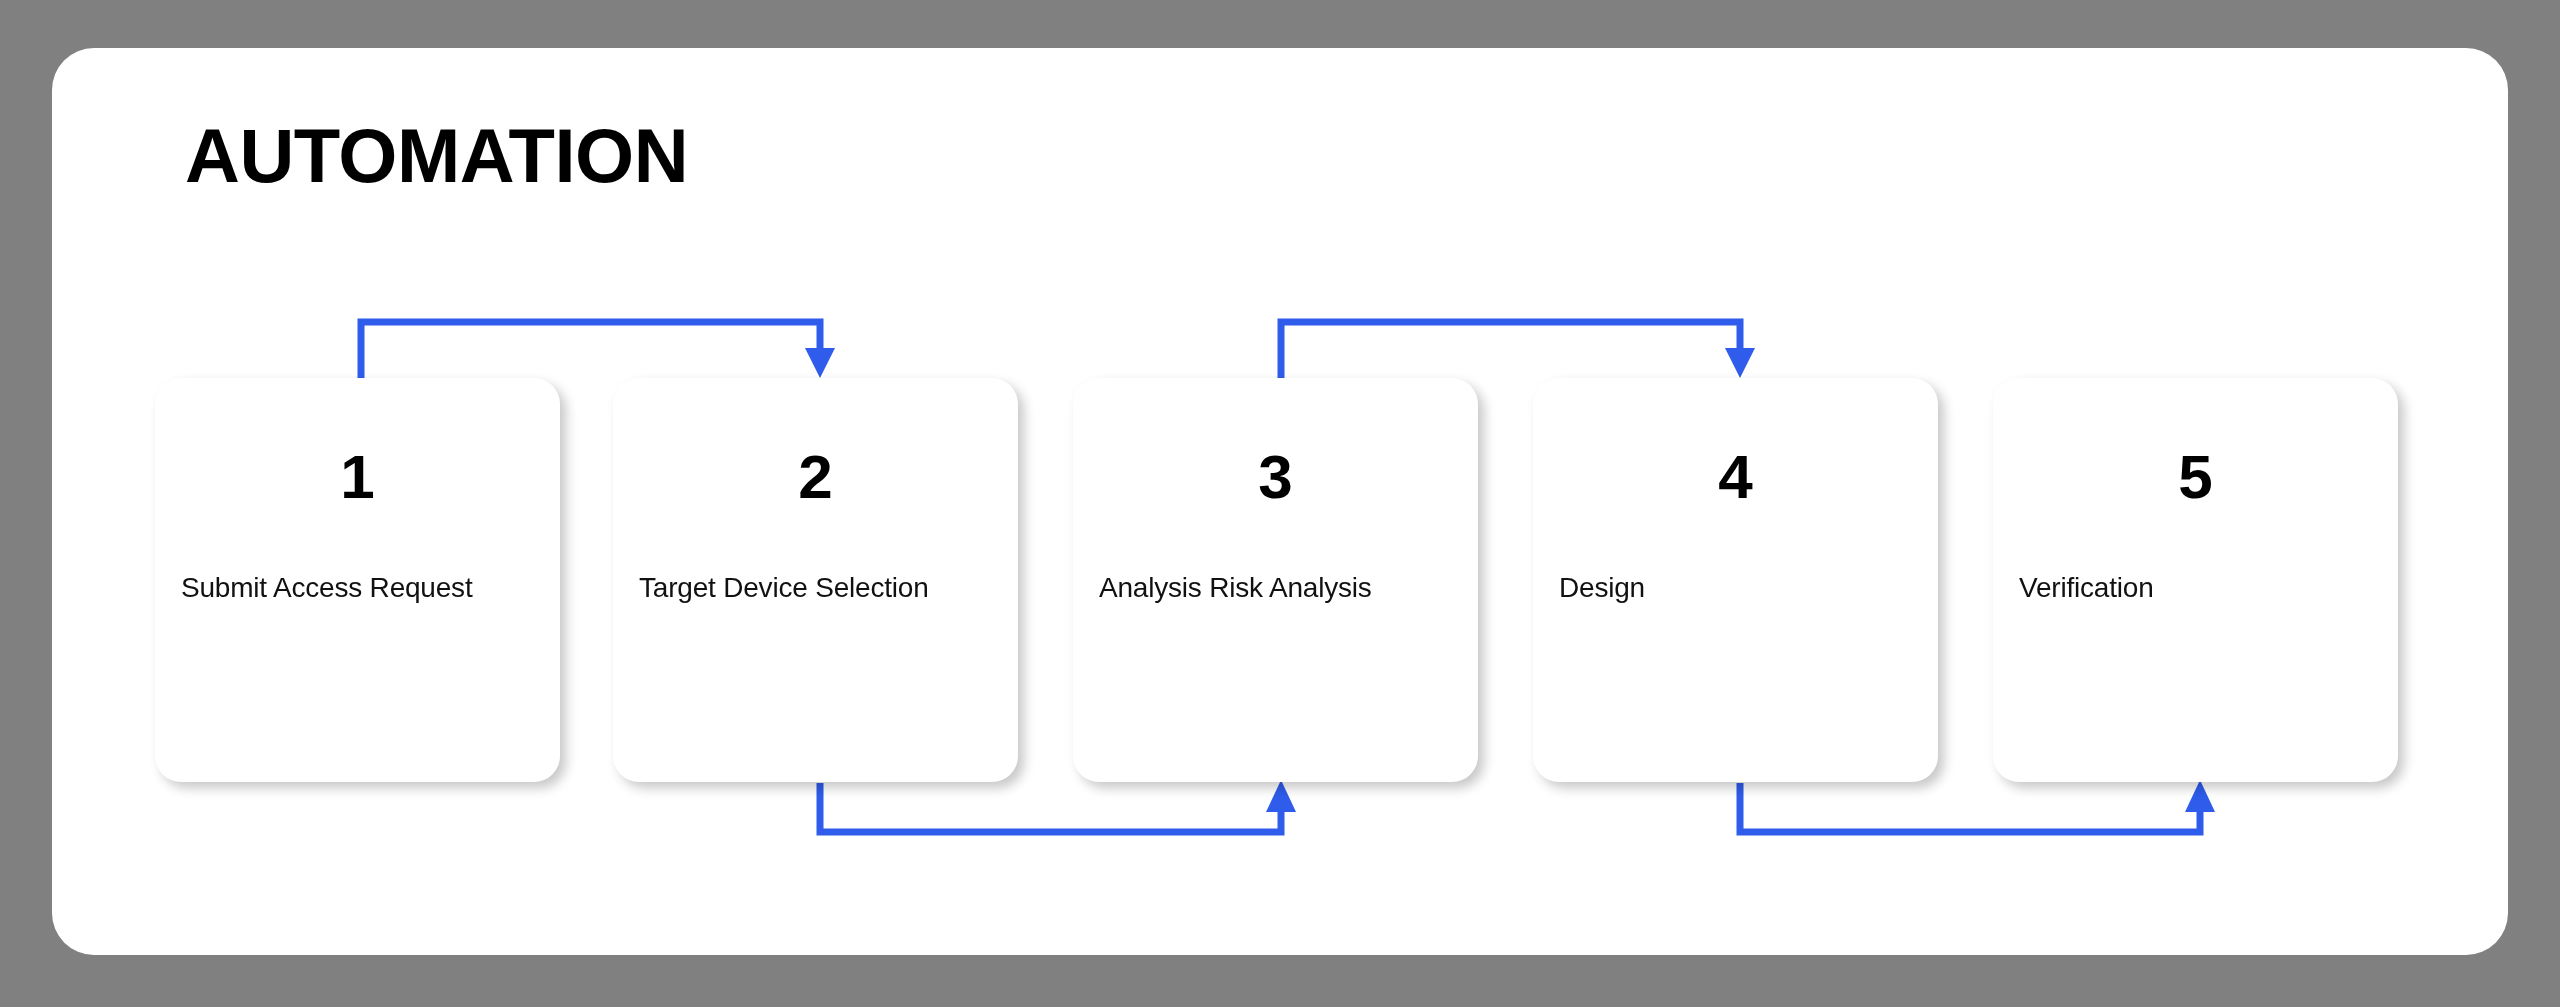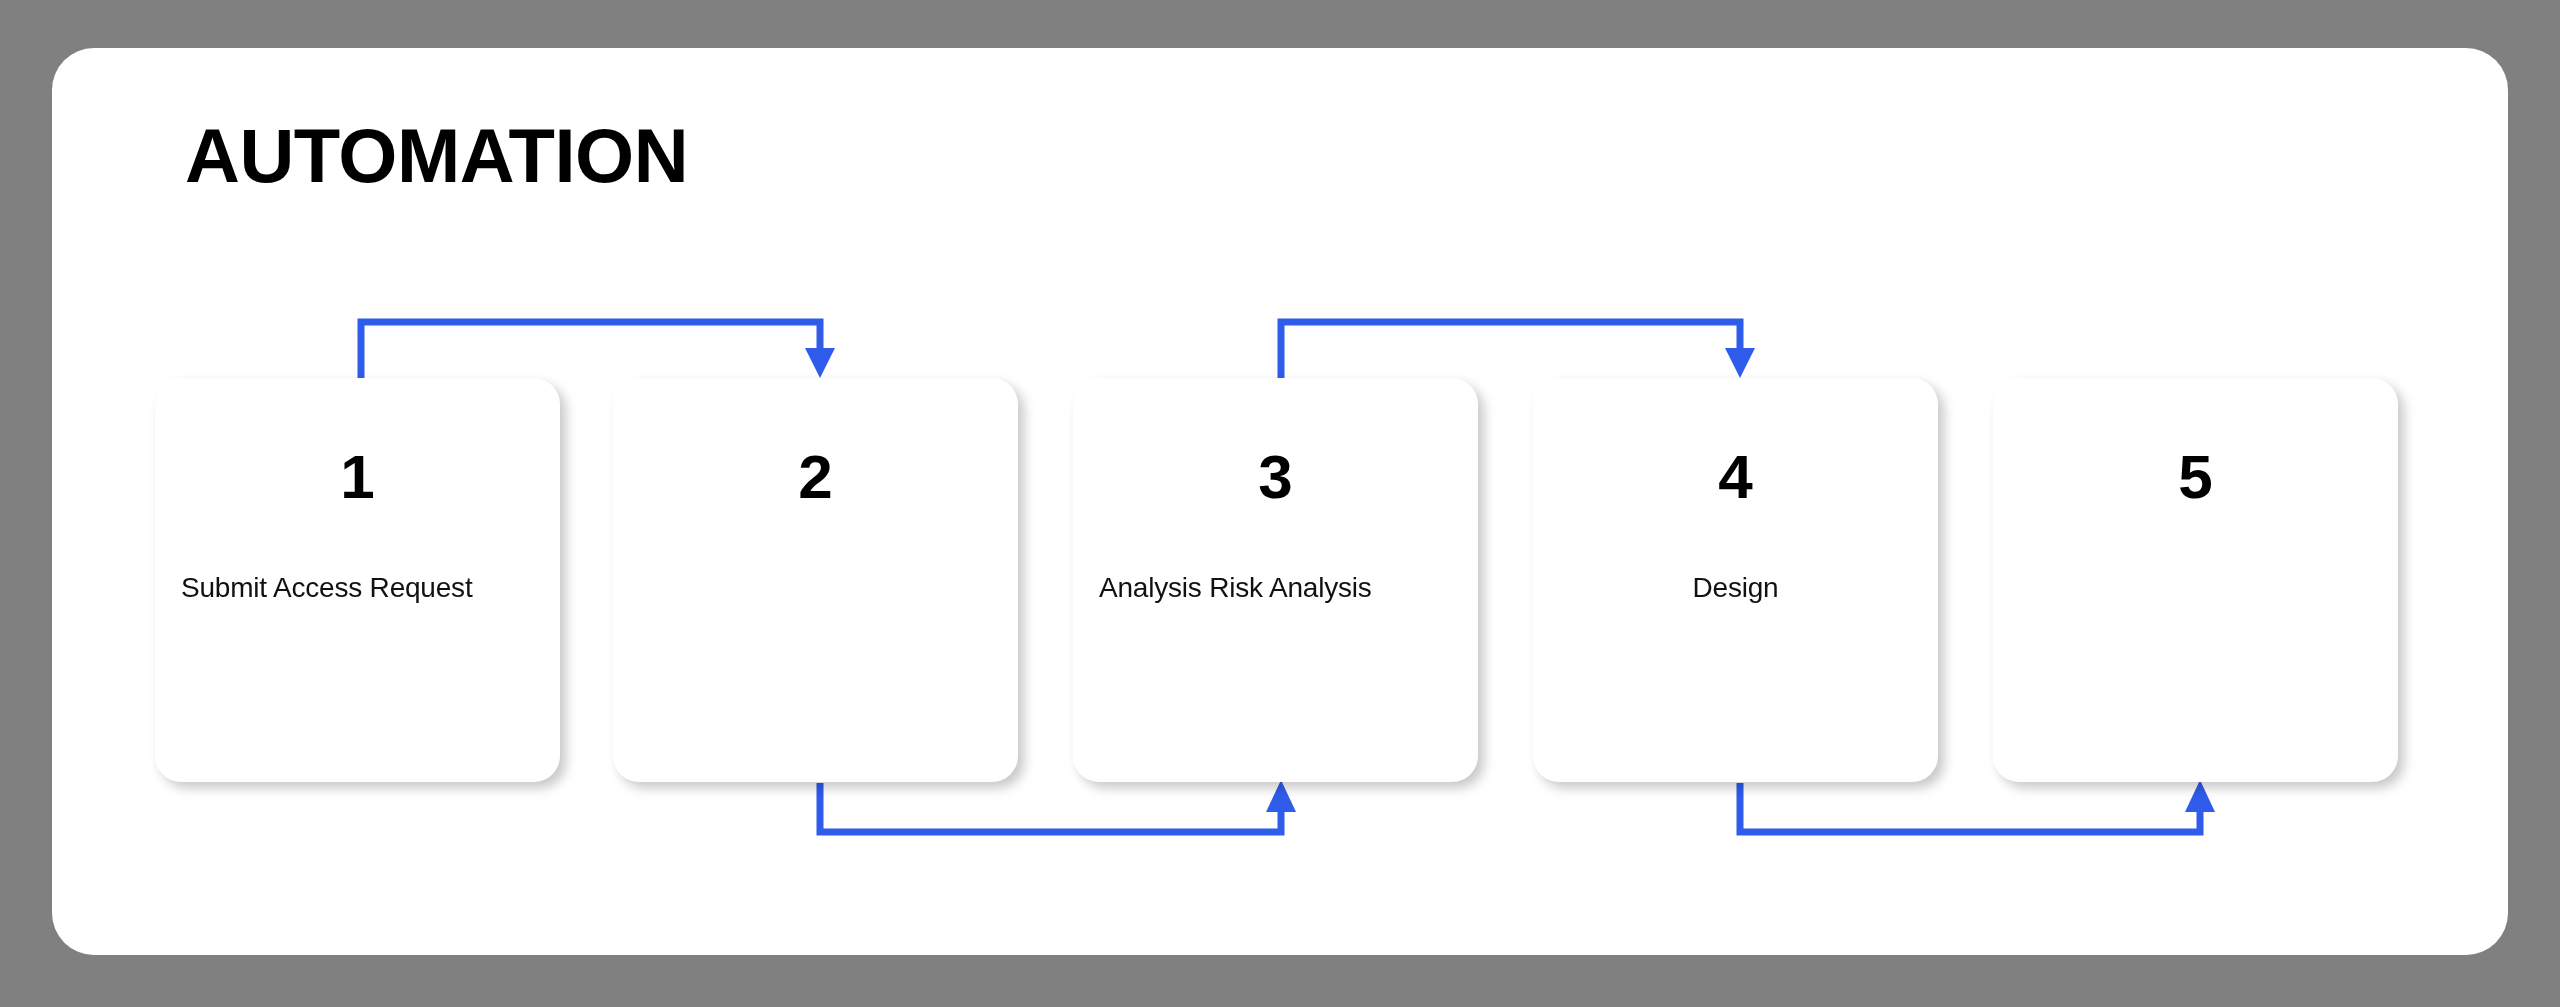--- a/index.html
+++ b/index.html
@@ -80,21 +80,21 @@
     position: absolute;
     top: 192px;
     left: 26px;
     right: 26px;
     font-size: 28px;
     font-weight: 400;
     color: #111111;
     line-height: 1.28;
     letter-spacing: -0.2px;
   }
-  .card-label.centered { text-align: center; }
+  .card-label.centered { text-align: left; }
 
   
   #connectors {
     position: absolute;
     left: 0;
     top: 0;
     width: 2560px;
     height: 1007px;
     pointer-events: none;
   }
@@ -132,30 +132,32 @@
   </svg>
 
   <div id="cards">
     <div class="card" style="left:155px;">
       <div class="card-number">1</div>
       <div class="card-label">Submit Access Request</div>
     </div>
 
     <div class="card" style="left:613px;">
       <div class="card-number">2</div>
+      <div class="card-label">Target Device Selection</div>
     </div>
 
     <div class="card" style="left:1073px;">
       <div class="card-number">3</div>
       <div class="card-label">Analysis Risk Analysis</div>
     </div>
 
     <div class="card" style="left:1533px;">
       <div class="card-number">4</div>
       <div class="card-label centered">Design</div>
     </div>
 
     <div class="card" style="left:1993px;">
       <div class="card-number">5</div>
+      <div class="card-label centered">Verification</div>
     </div>
   </div>
 
 </div>
 
 </body></html>

